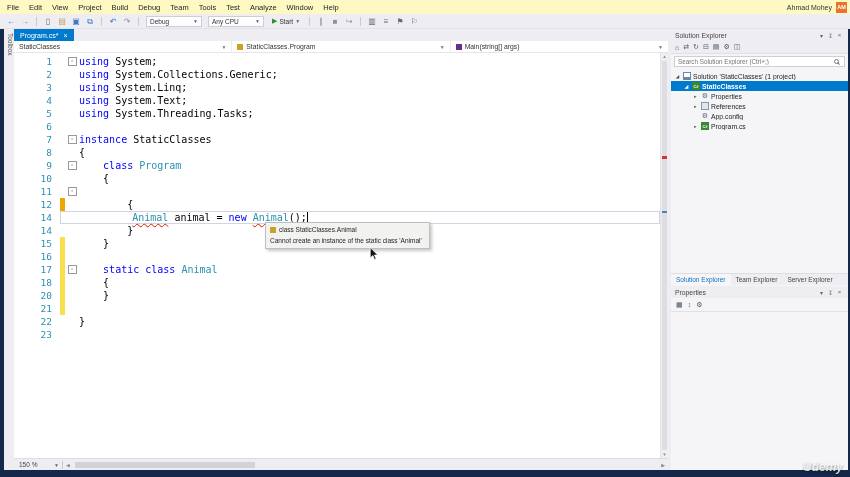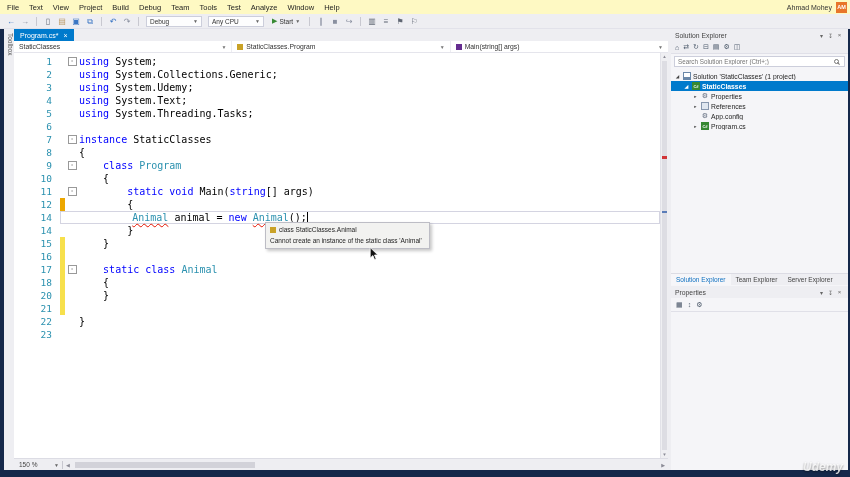--- a/index.html
+++ b/index.html
@@ -129,21 +129,21 @@
   .status-strip{position:absolute;left:0;top:470px;width:850px;height:7px;background:#15284a;}
   .watermark{position:absolute;right:7px;bottom:3px;font-size:12px;font-style:italic;font-weight:bold;
     color:rgba(255,255,255,0.8);text-shadow:0 1px 2px rgba(0,0,0,0.45);z-index:9;}
 </style>
 </head>
 <body>
 
 <div class="menu-bar">
   <span id="menu-items" style="display:flex;">
       <span class="menu-item">File</span>
-      <span class="menu-item">Text</span>
+      <span class="menu-item">Edit</span>
       <span class="menu-item">View</span>
       <span class="menu-item">Project</span>
       <span class="menu-item">Build</span>
       <span class="menu-item">Debug</span>
       <span class="menu-item">Team</span>
       <span class="menu-item">Tools</span>
       <span class="menu-item">Test</span>
       <span class="menu-item">Analyze</span>
       <span class="menu-item">Window</span>
       <span class="menu-item">Help</span>
@@ -236,21 +236,21 @@
             <span class="chg"></span>
             <span class="fold-col"></span>
             <span class="code"><span class="tk kw">using</span><span class="tk"> System.Collections.Generic;</span></span>
           </span>
         </div>
         <div class="line">
           <span class="ln">3</span>
           <span class="line-main">
             <span class="chg"></span>
             <span class="fold-col"></span>
-            <span class="code"><span class="tk kw">using</span><span class="tk"> System.Udemy;</span></span>
+            <span class="code"><span class="tk kw">using</span><span class="tk"> System.Linq;</span></span>
           </span>
         </div>
         <div class="line">
           <span class="ln">4</span>
           <span class="line-main">
             <span class="chg"></span>
             <span class="fold-col"></span>
             <span class="code"><span class="tk kw">using</span><span class="tk"> System.Text;</span></span>
           </span>
         </div>
@@ -306,21 +306,20 @@
             <span class="code"><span class="tk">    {</span></span>
           </span>
         </div>
         <div class="line">
           <span class="ln">11</span>
           <span class="line-main">
             <span class="chg"></span>
             <span class="fold-col">
               <span class="fold-box">-</span>
             </span>
-            <span class="code"><span class="tk">        </span><span class="tk kw">static</span><span class="tk"> </span><span class="tk kw">void</span><span class="tk"> Main(</span><span class="tk kw">string</span><span class="tk">[] args)</span></span>
           </span>
         </div>
         <div class="line">
           <span class="ln">12</span>
           <span class="line-main">
             <span class="chg chg-o"></span>
             <span class="fold-col"></span>
             <span class="code"><span class="tk">        {</span></span>
           </span>
         </div>

